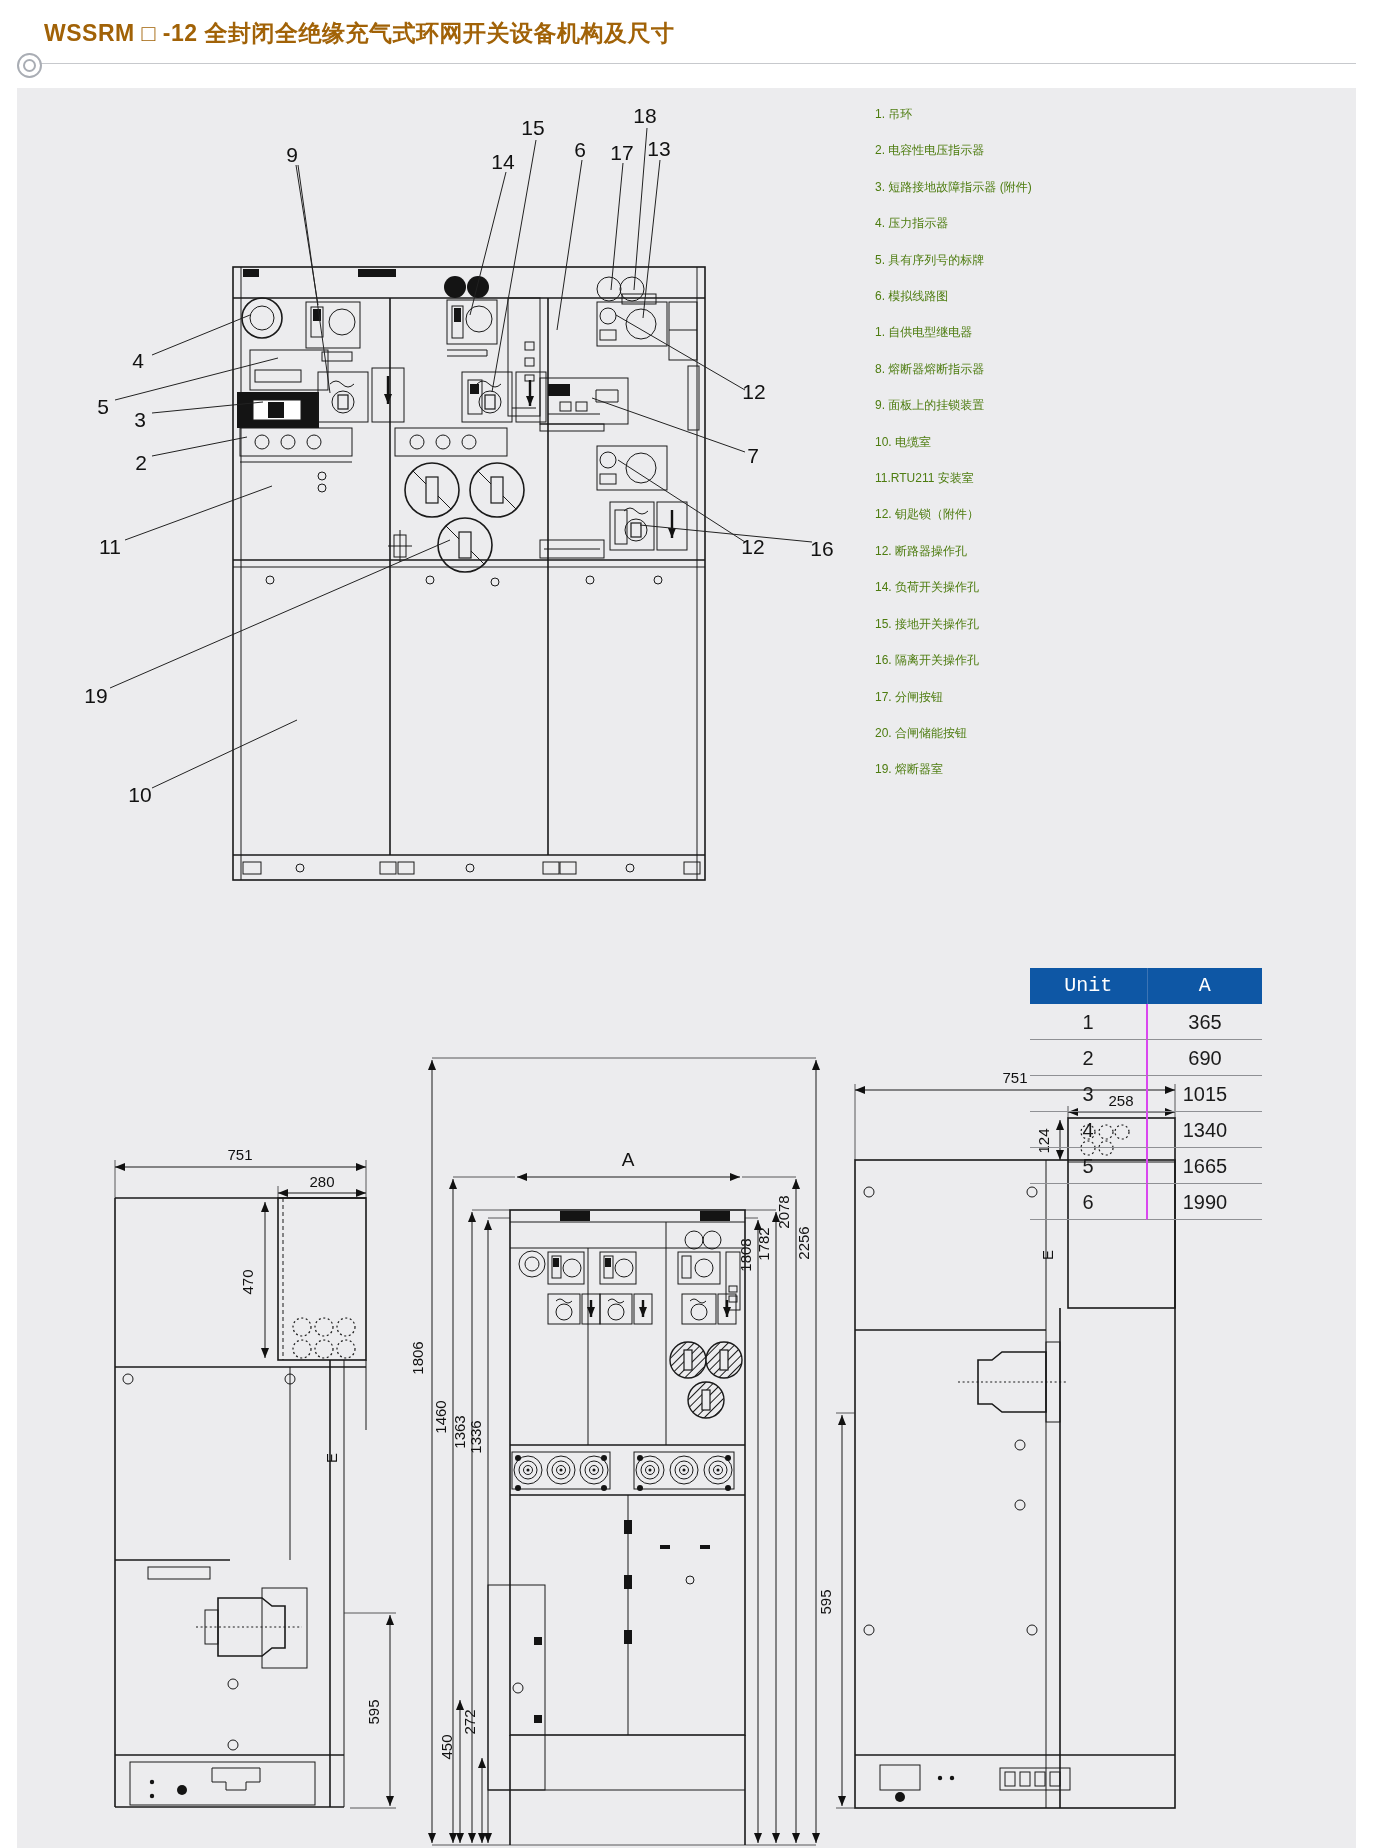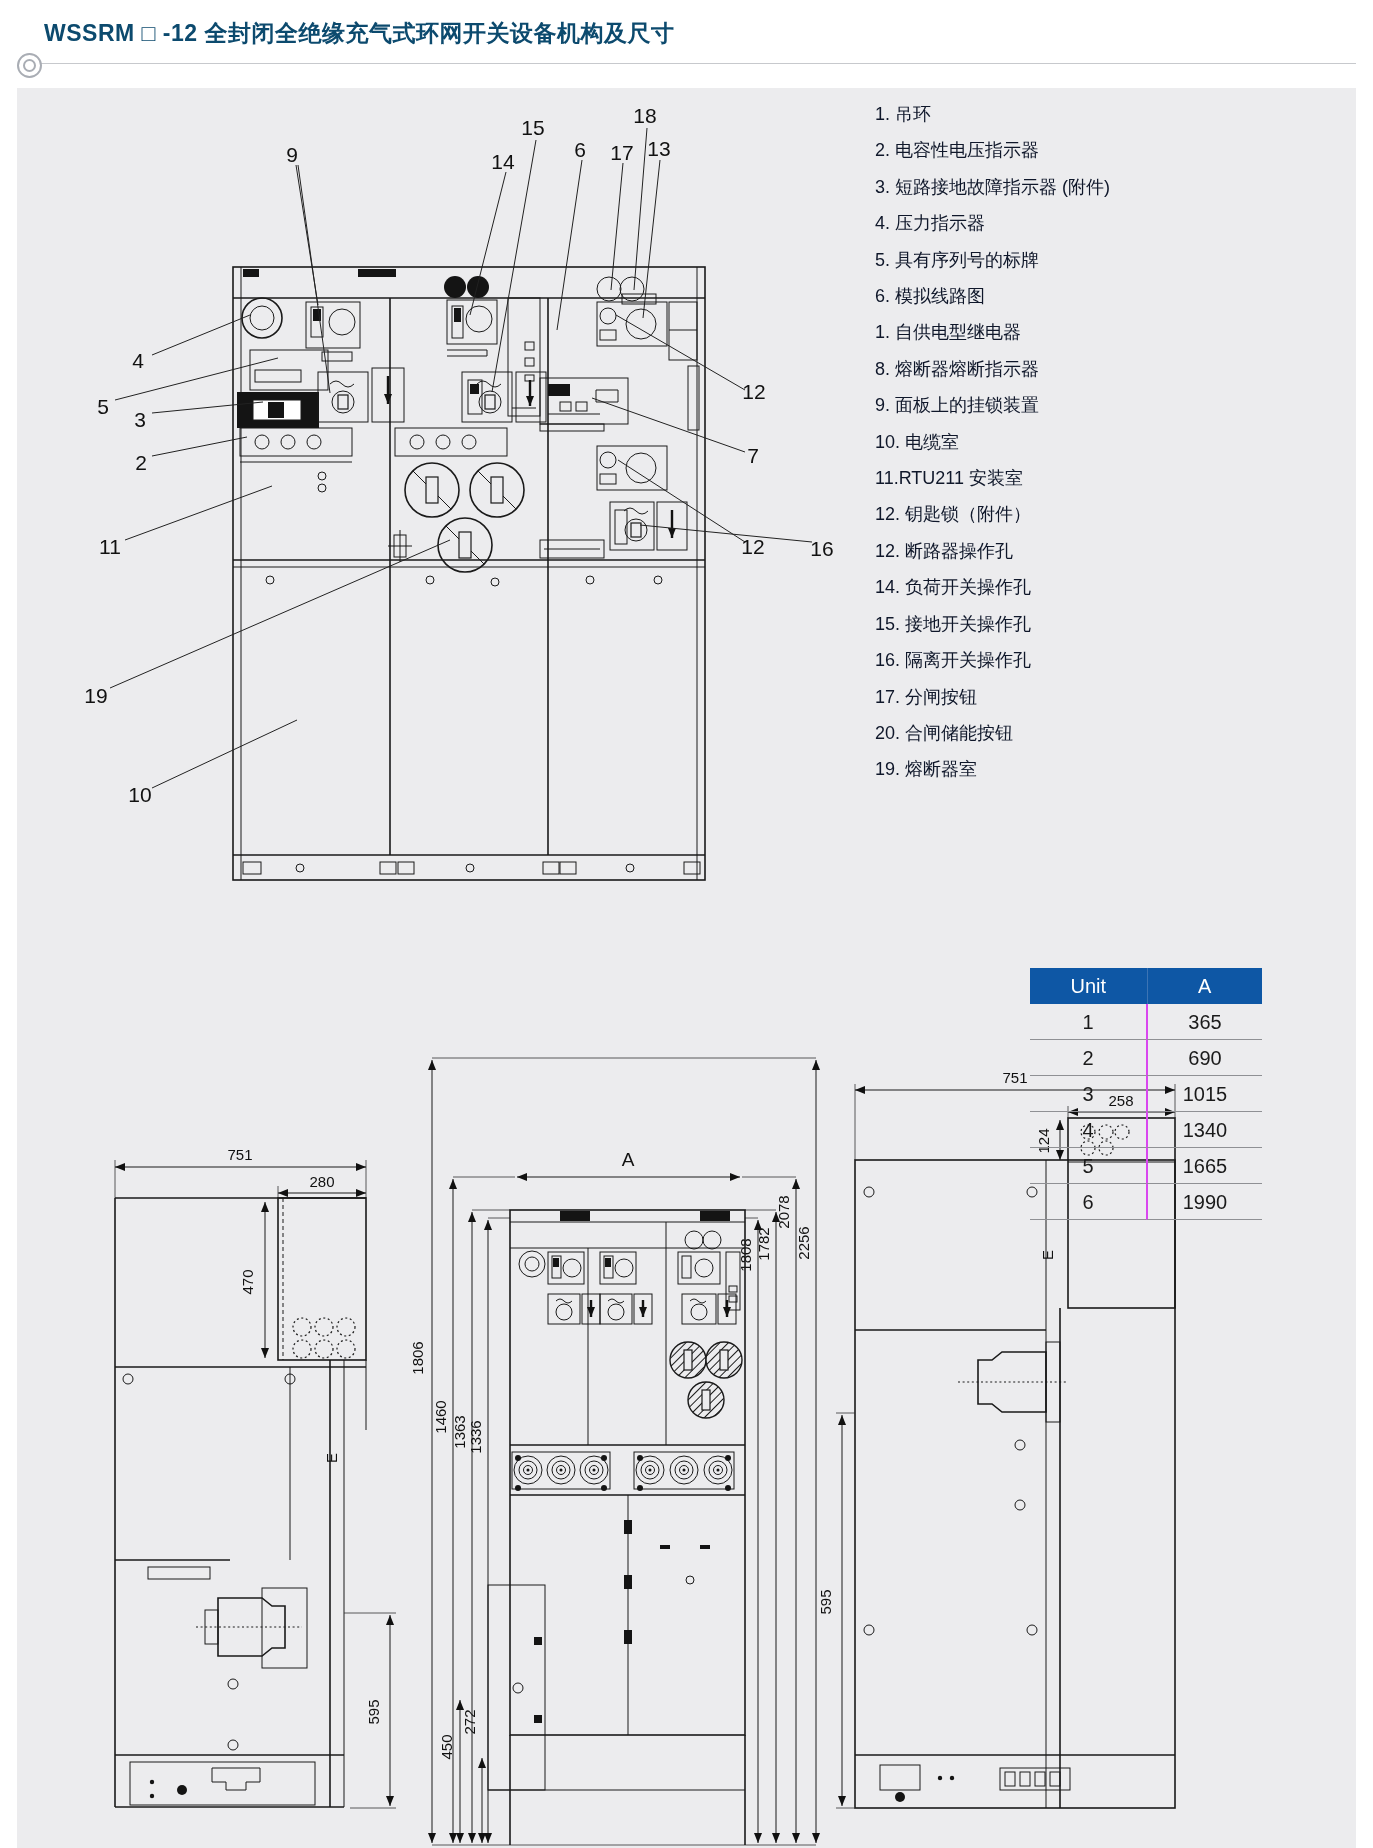--- a/index.html
+++ b/index.html
@@ -1,37 +1,37 @@
 <!DOCTYPE html>
 <html><head>
 <meta charset="utf-8">
 <style>
   html,body{margin:0;padding:0;background:#fff;}
   .page{position:relative;width:1373px;height:1848px;background:#ffffff;overflow:hidden;
         font-family:"Liberation Sans",sans-serif;}
   
   .titlebar h1{position:absolute;left:44px;top:18px;margin:0;font-size:23px;font-weight:bold;
-        color:#0c4a6e;letter-spacing:.5px;}
+        color:#a16207;letter-spacing:.5px;}
   .rule{position:absolute;left:36px;top:63px;width:1320px;height:0;border-top:1.5px solid #c7c9cd;}
   .ornament{position:absolute;left:17px;top:53px;width:21px;height:21px;border:2px solid #a9adb4;
         border-radius:50%;background:#fff;}
   .ornament .o1{position:absolute;left:4px;top:4px;width:9px;height:9px;border:2px solid #a9adb4;border-radius:50%;}
   
   .panel{position:absolute;left:17px;top:88px;width:1339px;height:1760px;background:#ECECEE;}
   .panel svg{position:absolute;left:0;top:0;}
   
   .legend{position:absolute;left:858px;top:8px;margin:0;padding:0;list-style:none;}
-  .legend li{font-size:18px;color:#0f172a;line-height:36.4px;white-space:nowrap;}
+  .legend li{font-size:12px;color:#4d7c0f;line-height:36.4px;white-space:nowrap;}
   
   .tbl{position:absolute;left:1013px;top:880px;width:232px;font-size:20px;color:#1a1a1a;}
   .tr{display:flex;height:36px;line-height:36px;text-align:center;}
   .tr .tc{width:117px;border-bottom:1px solid #8f9094;}
   .tr .tc + .tc{width:115px;border-left:2px solid #d946ef;}
   .tr.hd{background:#0E57A5;color:#fff;}
-  .tr.hd .tc{border-bottom:none;}
+  .tr.hd .tc{border-bottom:none;font-family:Liberation Mono, monospace;}
   .tr.hd .tc + .tc{border-left:1px solid #3c74b4;}
   
   .ln,.ln2,.dim,.ext,.ldr,.dsh,.dot{fill:none;stroke:#1a1a1a;}
   .ln{stroke-width:1.6;}
   .ln2{stroke-width:1;}
   .dim{stroke-width:1;}
   .ext{stroke-width:.8;stroke:#333;}
   .ldr{stroke-width:1;stroke:#222;}
   .dsh{stroke-width:1;stroke-dasharray:4 3;}
   .dot{stroke-width:1.2;stroke-dasharray:2 2.6;}

